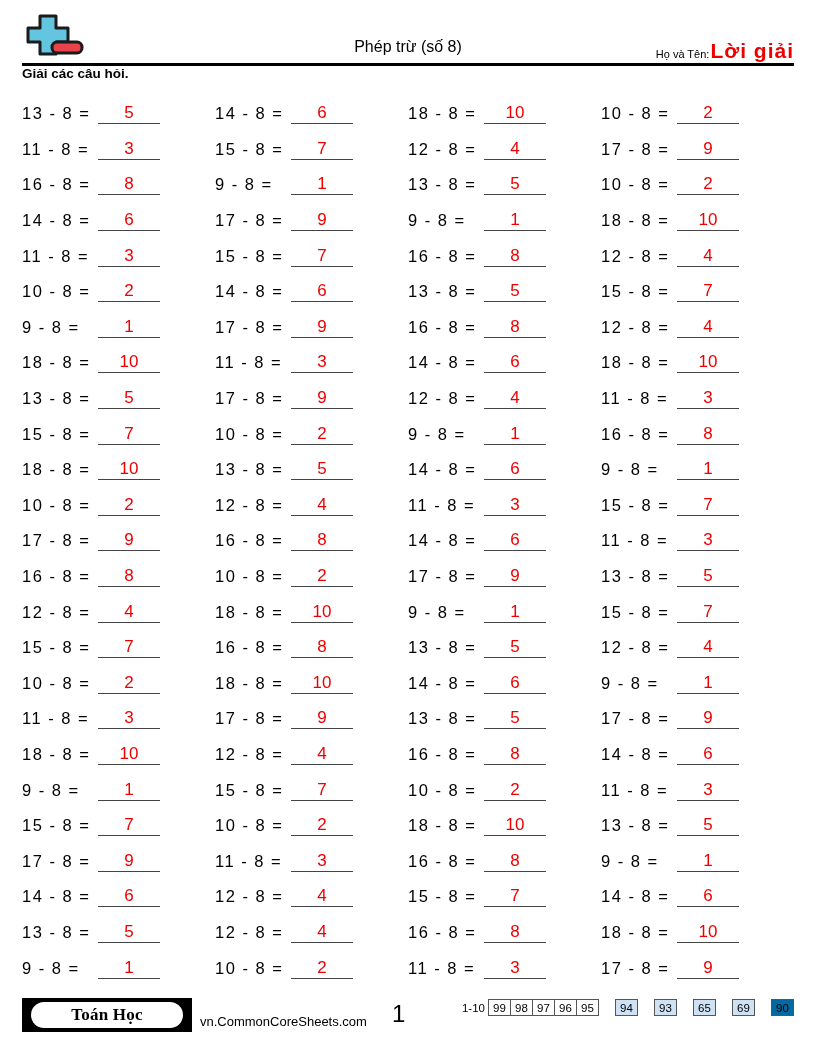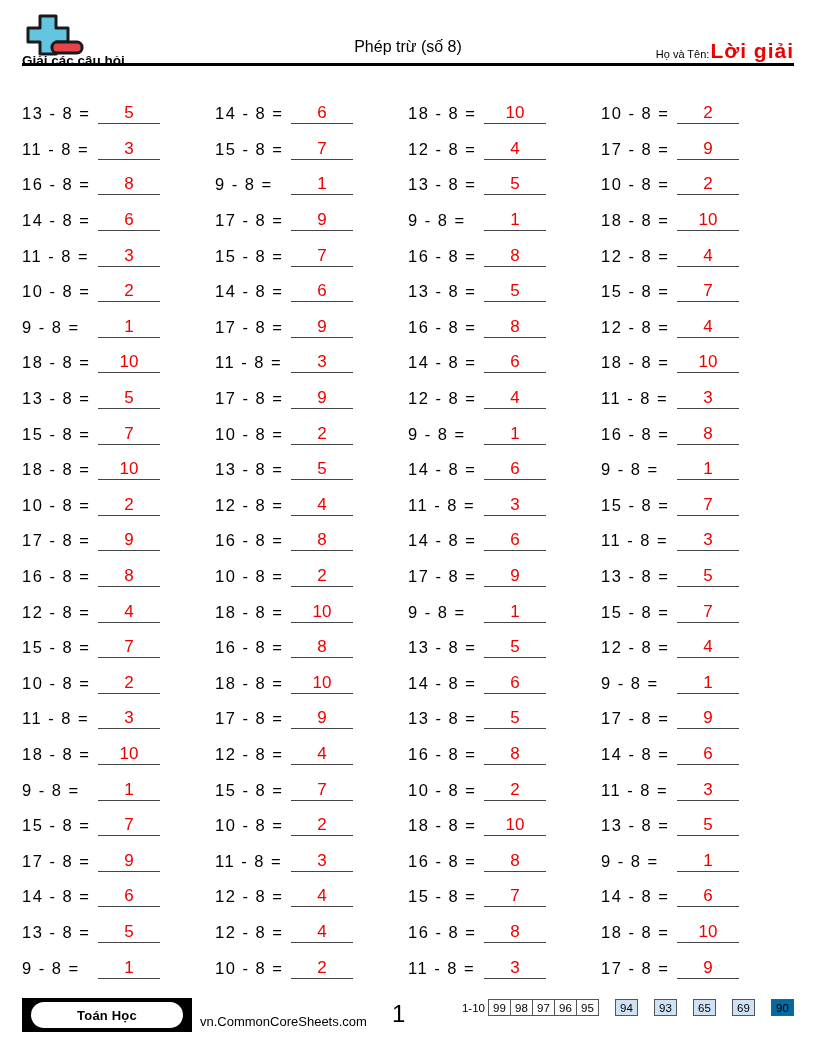--- a/index.html
+++ b/index.html
@@ -75,21 +75,21 @@
     left: 0;
     right: 0;
     top: 63px;
     height: 3px;
     background: #000;
   }
 
   .instructions {
     position: absolute;
     left: 0px;
-    top: 53px;
+    top: 66px;
     font-size: 13.5px;
     font-weight: bold;
     line-height: 16px;
   }
 
   
   .grid {
     position: absolute;
     left: 22px;
     right: 22px;
@@ -146,23 +146,24 @@
     justify-content: center;
   }
   .brand-pill-inner {
     width: 152px;
     height: 26px;
     background: #fff;
     border-radius: 14px;
     display: flex;
     align-items: center;
     justify-content: center;
-    font-size: 13px;
+    font-size: 17px;
     font-weight: bold;
     letter-spacing: 0.2px;
+    font-family: Liberation Serif, serif;
   }
   .site {
     position: absolute;
     left: 178px;
     top: 16px;
     font-size: 13px;
     line-height: 15px;
   }
   .page-number {
     position: absolute;

